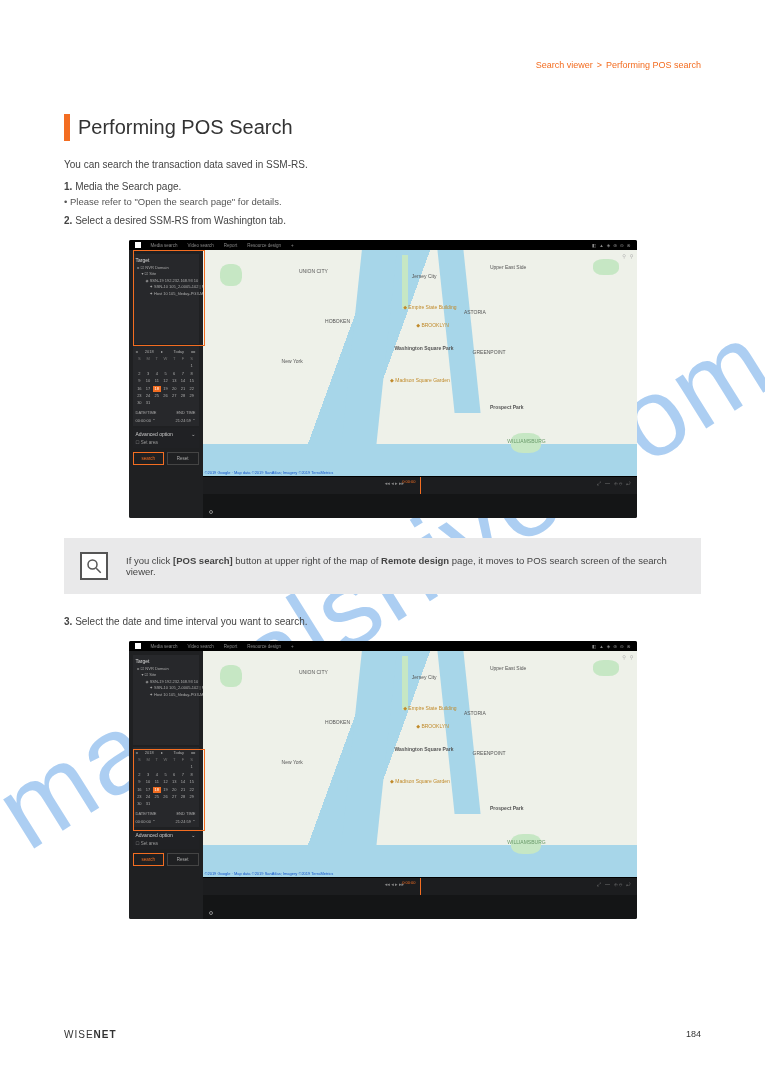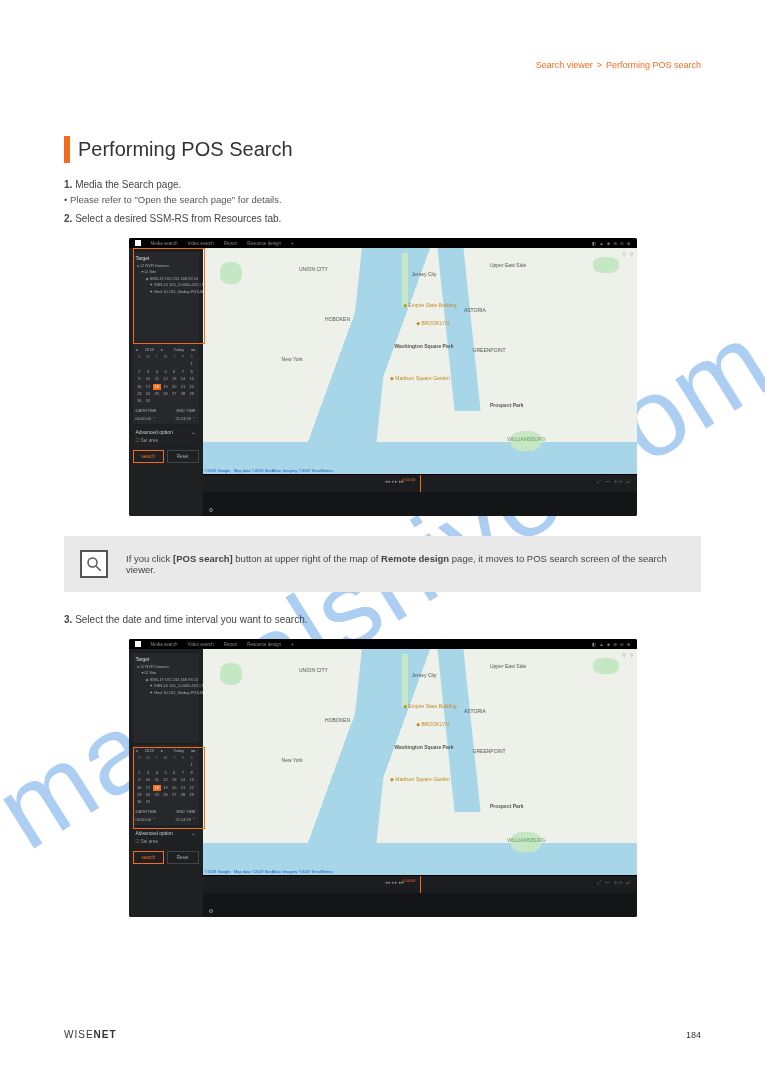--- a/index.html
+++ b/index.html
@@ -11,21 +11,21 @@
     --dark3:#1a1b1c;
     --text-dim:#aaa;
     --text-verydim:#777;
     --note-bg:#e9e9ea;
     --watermark:#6aa7e8;
   }
   *{box-sizing:border-box;margin:0;padding:0;font-family:Arial,Helvetica,sans-serif}
   body{width:var(--page-w);height:var(--page-h);background:#fff;color:#111;position:relative;overflow:hidden}
   .watermark{position:absolute;left:50%;top:54%;transform:translate(-50%,-50%) rotate(-32deg);font-size:110px;font-weight:400;color:var(--watermark);opacity:.55;white-space:nowrap;pointer-events:none;z-index:5;letter-spacing:2px}
   .page{position:relative;padding:60px 64px 40px 64px;z-index:10}
-  .breadcrumb{font-size:9px;color:var(--accent);text-align:right;margin-bottom:68px}
+  .breadcrumb{font-size:9px;color:var(--accent);text-align:right;margin-bottom:46px}
   .breadcrumb span.sep{color:var(--accent);margin:0 4px}
   h1.title{font-size:20px;font-weight:500;color:#333;margin-bottom:18px;padding-left:14px;position:relative}
   h1.title::before{content:"";position:absolute;left:0;top:-2px;bottom:-2px;width:6px;background:var(--accent)}
   p.lead{font-size:10px;line-height:1.6;color:#444;margin-bottom:8px}
   ol.steps{list-style:none;counter-reset:st;font-size:10px;color:#444;margin-bottom:14px}
   ol.steps>li{counter-increment:st;margin-bottom:8px;padding-left:0}
   ol.steps>li::before{content:counter(st)". ";font-weight:700}
   ol.steps ul{list-style:none;margin-top:4px;font-size:9.5px;color:#555}
   ol.steps ul li::before{content:"•  ";color:#555}
   .screenshot-wrap{display:flex;justify-content:center;margin:14px 0 20px 0}
@@ -65,45 +65,46 @@
   .ss-thumbsrow{height:24px;background:#141516;position:relative}
   .ss-thumbsrow .dot{position:absolute;left:6px;bottom:4px;width:4px;height:4px;border-radius:50%;border:1px solid #888}
   .highlight-box{position:absolute;border:1.5px solid var(--accent);pointer-events:none}
   
   .note{background:var(--note-bg);padding:14px 16px;display:flex;align-items:center;gap:18px;margin:18px 0 22px 0}
   .note-icon{width:28px;height:28px;border:2px solid #555;display:flex;align-items:center;justify-content:center;background:#fff}
   .note-icon svg{width:18px;height:18px;stroke:#555;fill:none;stroke-width:2}
   .note-text{flex:1;font-size:9.5px;color:#444}
   .note-text b{font-weight:700}
   
-  .footer{position:absolute;left:64px;right:64px;bottom:44px;display:flex;align-items:center;justify-content:space-between;font-size:10px;color:#333}
+  .footer{position:absolute;left:64px;right:64px;bottom:44px;display:flex;align-items:flex-start;justify-content:space-between;font-size:10px;color:#333}
   .footer .brand{font-weight:400;letter-spacing:1px}
   .footer .brand b{font-weight:700}
   .footer .pg{font-size:9px;color:#333}
 </style>
 </head>
 <body>
 
 <div class="watermark">manualshive.com</div>
 
 <div class="page">
   <div class="breadcrumb">
     <span>Search viewer</span><span class="sep">&gt;</span><span>Performing POS search</span>
   </div>
 
   <h1 class="title">Performing POS Search</h1>
+  <p class="lead">You can search the transaction data saved in SSM-RS.</p>
 
   <ol class="steps">
     <li>
       <span>Media the Search page.</span>
       <ul>
           <li>Please refer to "Open the search page" for details.</li>
         </ul>
     </li>
-    <li><span>Select a desired SSM-RS from Resources tab.</span></li>
+    <li><span>Select a desired SSM-RS from Washington tab.</span></li>
   </ol>
 
   <div class="screenshot-wrap">
     <div class="screenshot">
       <div class="ss-top">
         <div class="logo"></div>
         <span>Media search</span>
         <span>Video search</span>
         <span>Report</span>
         <span>Resource design</span>

